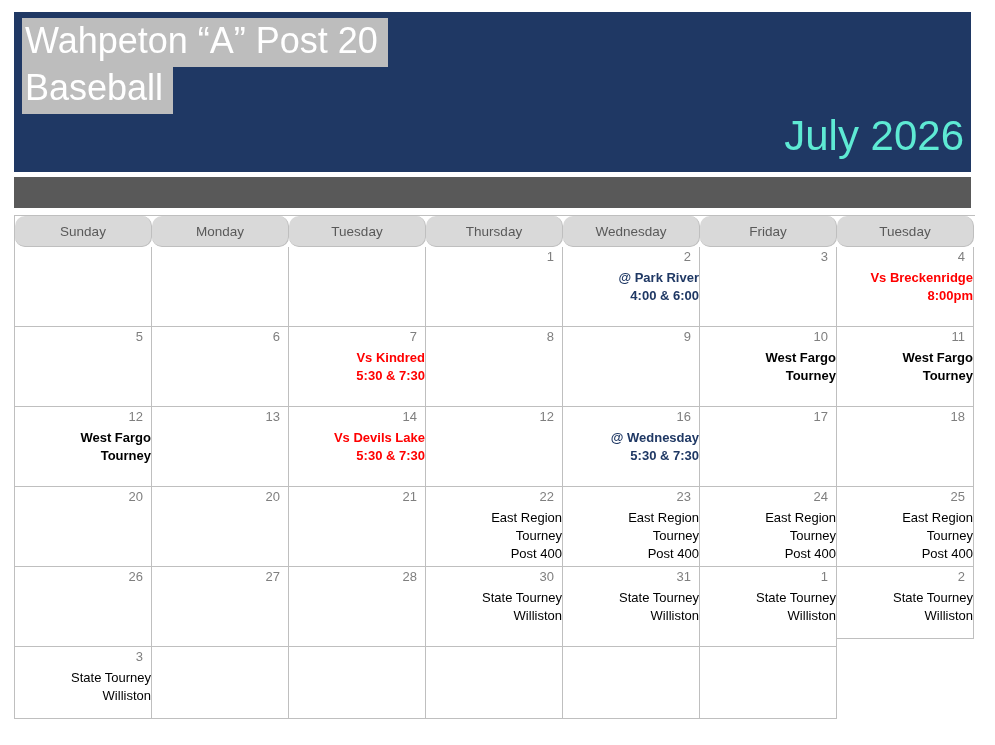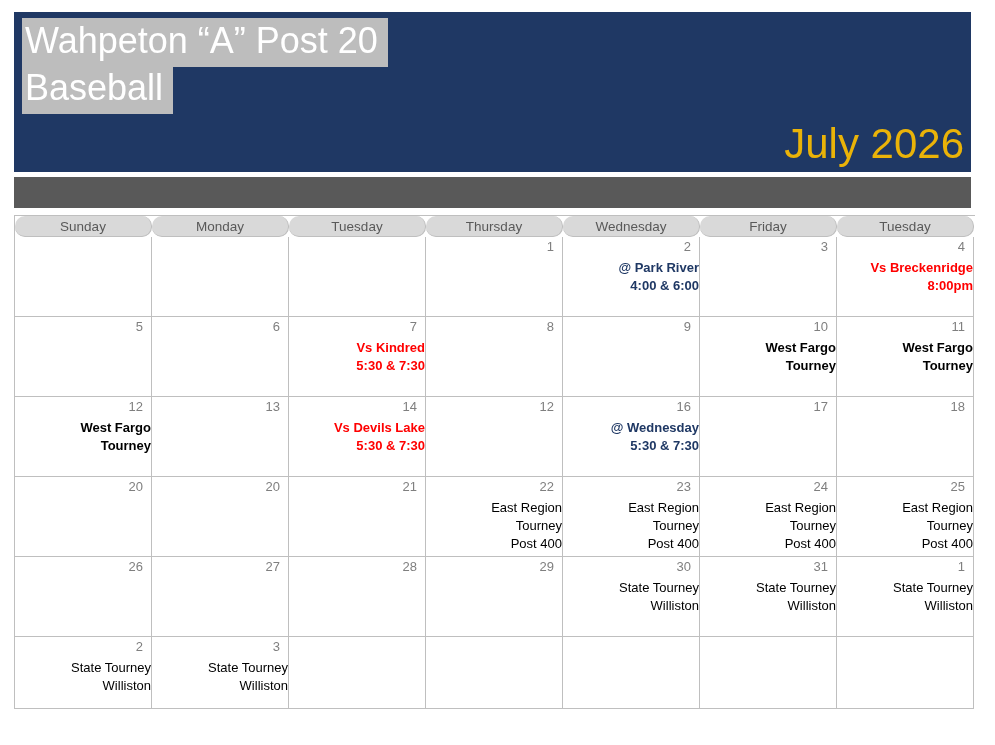--- a/index.html
+++ b/index.html
@@ -32,41 +32,41 @@
   .title {
     position: absolute; left: 8px; top: 5px;
     font-size: 36px; line-height: 47px;
     color: #ffffff; font-weight: normal;
   }
   .title .hl {
     background: var(--title-highlight);
     padding: 2px 10px 6px 3px;
   }
   .month {
-    position: absolute; right: 7px; bottom: 4px;
-    font-size: 42px; color: #eab308;
+    position: absolute; right: 7px; bottom: 12px;
+    font-size: 42px; color: #5eead4;
   }
 
   .divider {
     position: absolute; left: 14px; top: 177px;
     width: 957px; height: 31px;
     background: var(--divider-gray);
   }
 
   .calendar {
     position: absolute; left: 14px; top: 215px;
     width: 961px;
     display: grid;
     grid-template-columns: repeat(7, 137px);
     border-top: 1px solid var(--grid-border);
     border-left: 1px solid var(--grid-border);
     background: #ffffff;
   }
   .day-header {
-    height: 21px;
+    height: 31px;
     background: var(--day-header-bg);
     border-right: 1px solid var(--grid-border);
     border-bottom: 1px solid var(--grid-border);
     color: var(--day-header-text);
     font-size: 13.5px;
     display: flex; align-items: center; justify-content: center; border-radius: 10px;
   }
   .cell {
     height: 80px;
     border-right: 1px solid var(--grid-border);
@@ -256,23 +256,20 @@
       <div class="cell">
         <div class="date-num">26</div>
       </div>
       <div class="cell">
         <div class="date-num">27</div>
       </div>
       <div class="cell">
         <div class="date-num">28</div>
       </div>
       <div class="cell">
-        <div class="date-num">29</div>
-      </div>
-      <div class="cell">
         <div class="date-num">30</div>
         <div class="event black">
           <div>State Tourney</div>
           <div>Williston</div>
         </div>
       </div>
       <div class="cell">
         <div class="date-num">31</div>
         <div class="event black">
           <div>State Tourney</div>

